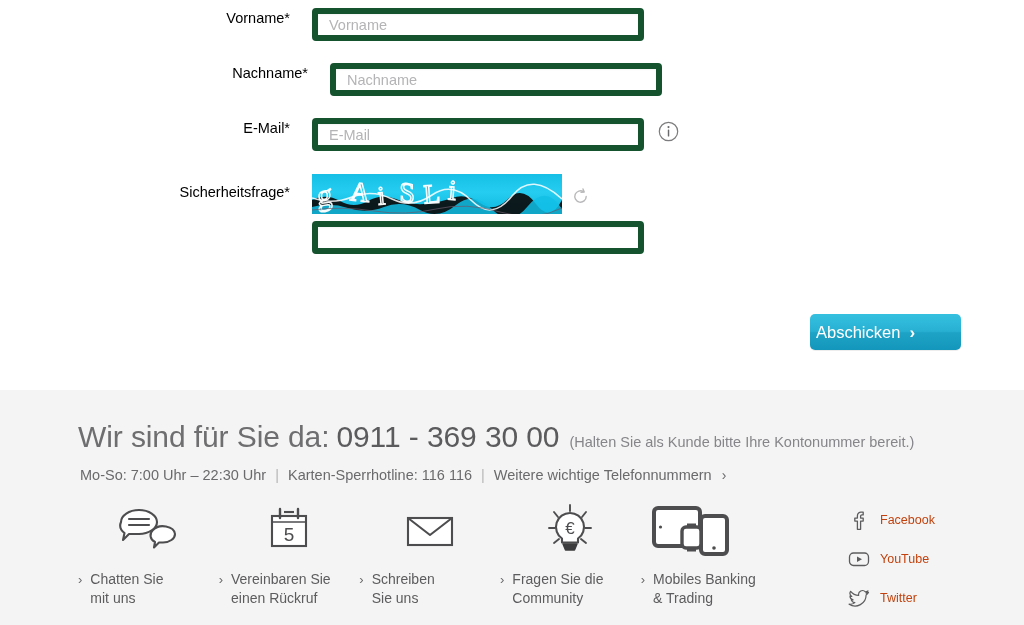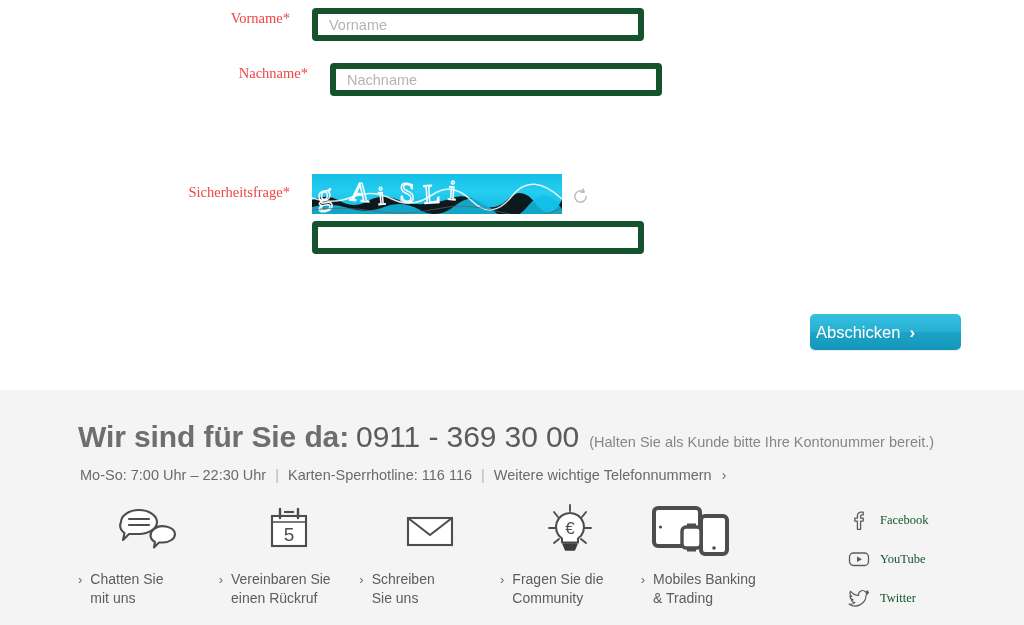--- a/index.html
+++ b/index.html
@@ -9,21 +9,21 @@
     font-family: "Liberation Sans", sans-serif;
     overflow: hidden;
   }
   .page { position: relative; width: 1024px; height: 625px; background:#fff; }
 
   
   .form-area { position:absolute; left:0; top:0; width:1024px; height:390px; background:#fff; }
   .form-row { position:absolute; display:flex; align-items:flex-start; }
   .form-label {
     width: 290px; text-align:right; padding-right: 22px;
-    font-size: 14.5px; color:#ef4444; line-height: 20px; font-family: Liberation Serif, serif;
+    font-size: 14.5px; color:#000000; line-height: 20px;
   }
   .text-input {
     width: 332px; height: 33px; box-sizing:border-box;
     border: 6px solid #14532d; border-radius: 4px; background:#fff;
     box-shadow: inset 0 1px 2px rgba(0,0,0,0.045);
     padding: 0 11px; font-size: 14.5px; color:#555557;
     font-family:"Liberation Sans", sans-serif; outline:none;
   }
   .text-input::placeholder { color:#b4b4b6; }
   .info-icon { margin-left: 14px; margin-top: 3px; width:21px; height:21px; display:block; }
@@ -44,21 +44,21 @@
     box-shadow: 0 1px 0 rgba(0,0,0,0.07);
   }
   .submit-button .chev { font-size:17px; font-weight:bold; line-height:1; }
 
   
   .footer { position:absolute; left:0; top:390px; width:1024px; height:235px; background:#f4f4f4; }
   .footer-head {
     position:absolute; left:78px; top:30px; display:flex; align-items:baseline;
     white-space:nowrap;
   }
-  .fh-lead { font-size:30px; color:#6e6e70; font-weight:700; letter-spacing:-0.1px; }
+  .fh-lead { font-size:30px; color:#6e6e70; font-weight:400; letter-spacing:-0.1px; }
   .fh-num  { font-size:30px; color:#5b5b5d; font-weight:300; letter-spacing:-0.1px; margin-left:7px;}
   .fh-note { font-size:14.5px; color:#86868a; margin-left:10px; }
 
   .footer-sub {
     position:absolute; left:80px; top:77px;
     font-size:14.5px; color:#6a6a6c; display:flex; align-items:center; white-space:nowrap;
   }
   .footer-sub .sep { color:#b6b6b8; margin:0 9px; }
   .footer-sub .arrow { margin-left:10px; font-size:14px; color:#6a6a6c; }
 
@@ -67,39 +67,50 @@
   .service-icon { height:56px; display:flex; align-items:center; justify-content:center; }
   .service-label {
     display:flex; margin-top:12px; font-size:14px; color:#5c5c5e; line-height:19px;
   }
   .service-label .chev { margin-right:8px; font-size:13px; color:#6a6a6c; line-height:19px; }
   .service-label .txt { display:block; }
 
   .social-col { position:absolute; left:848px; top:117px; }
   .social-item { display:flex; align-items:center; height:26px; margin-bottom:13px; }
   .social-item .sicon { width:22px; height:22px; display:flex; align-items:center; justify-content:center; margin-right:10px; }
-  .social-item .slabel { font-size:12.5px; color:#14532d;font-family:Liberation Serif, serif; }
+  .social-item .slabel { font-size:12.5px; color:#c2410c; }
 </style>
 </head>
 <body>
 
 <div class="page">
 
   <div class="form-area">
 
     <div class="form-row" style="left:0; top:8px;">
       <div class="form-label">Vorname*</div>
       <input class="text-input" type="text" placeholder="Vorname" style="">
     </div>
 
     <div class="form-row" style="left:0; top:63px;margin-left:18px;">
       <div class="form-label">Nachname*</div>
       <input class="text-input" type="text" placeholder="Nachname" style="">
     </div>
 
+    <div class="form-row" style="left:0; top:118px;">
+      <div class="form-label">E-Mail*</div>
+      <input class="text-input" type="text" placeholder="E-Mail" style="">
+      <span class="info-icon">
+        <svg width="21" height="21" viewBox="0 0 21 21">
+          <circle cx="10.5" cy="10.5" r="9.2" fill="none" stroke="#7c7c7e" stroke-width="1.2"></circle>
+          <circle cx="10.5" cy="6.1" r="1.05" fill="#6a6a6c"></circle>
+          <rect x="9.8" y="8.4" width="1.45" height="7.2" rx="0.6" fill="#6a6a6c"></rect>
+        </svg>
+      </span>
+    </div>
 
     <div class="form-row" style="left:0; top:174px;">
       <div class="form-label" style="padding-top:8px;">Sicherheitsfrage*</div>
       <div>
         <div class="captcha-wrap">
           <svg class="captcha-img" viewBox="0 0 250 40" preserveAspectRatio="none">
             <defs>
               <linearGradient id="cbg" x1="0" y1="0" x2="0" y2="1">
                 <stop offset="0%" stop-color="#15bfe6"></stop>
                 <stop offset="45%" stop-color="#25cdf0"></stop>

